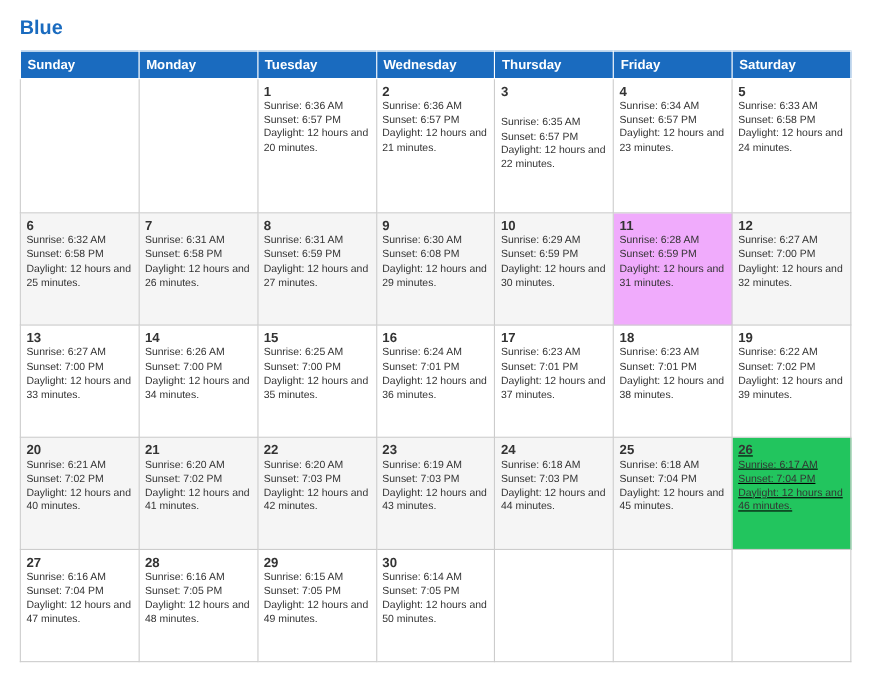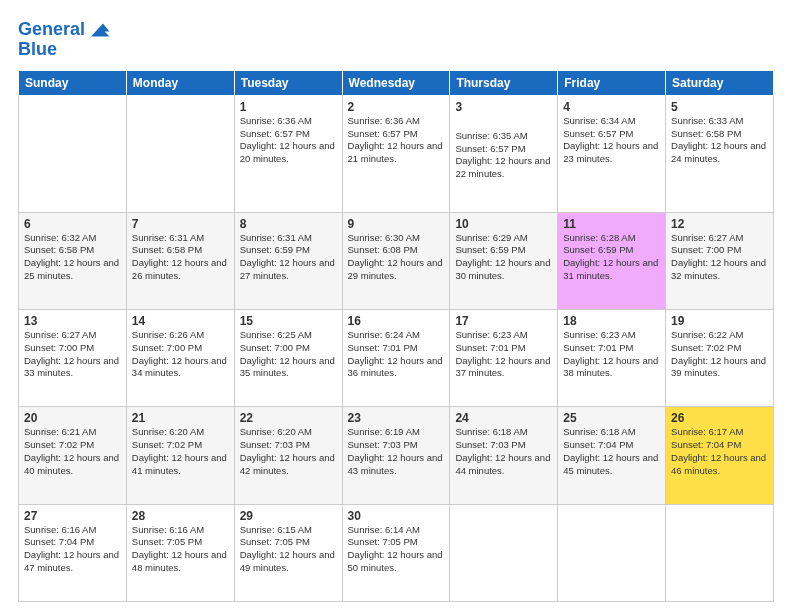--- a/index.html
+++ b/index.html
@@ -97,28 +97,20 @@
       background: #f5f5f5 !important;
     }
   </style>
 </head>
 <body>
 
 <div class="page">
   <div class="header">
     <div class="logo">
       <div>
-        <div style="display:flex;align-items:center;">
-          <span class="logo-text">
-            <span>General</span>
-          </span>
-          <svg class="logo-icon" viewBox="0 0 30 24" xmlns="http://www.w3.org/2000/svg">
-            <polygon points="5,20 20,4 28,14 22,14 28,20" fill="#1a6bbf"></polygon>
-          </svg>
-        </div>
         <div style="display:flex;align-items:flex-start;margin-top:-2px;">
           <span class="logo-text" style="color:#1a6bbf;font-weight:bold;font-size:18px;">Blue</span>
         </div>
       </div>
     </div>
     <div class="title-block">
       <div class="main-title"></div>
       <div class="subtitle"></div>
     </div>
   </div>
@@ -288,21 +280,21 @@
             <div class="day-info" style="white-space: pre-line;">Sunrise: 6:18 AM
 Sunset: 7:03 PM
 Daylight: 12 hours and 44 minutes.</div>
           </td>
           <td style="background: rgb(245, 245, 245);">
             <span class="day-number">25</span>
             <div class="day-info" style="white-space: pre-line;">Sunrise: 6:18 AM
 Sunset: 7:04 PM
 Daylight: 12 hours and 45 minutes.</div>
           </td>
-          <td style="background: #fde047;">
+          <td style="background: #22c55e; text-decoration: underline;">
             <span class="day-number">26</span>
             <div class="day-info" style="white-space: pre-line;">Sunrise: 6:17 AM
 Sunset: 7:04 PM
 Daylight: 12 hours and 46 minutes.</div>
           </td>
         </tr>
         <tr>
           <td>
             <span class="day-number">27</span>
             <div class="day-info" style="white-space: pre-line;">Sunrise: 6:16 AM

